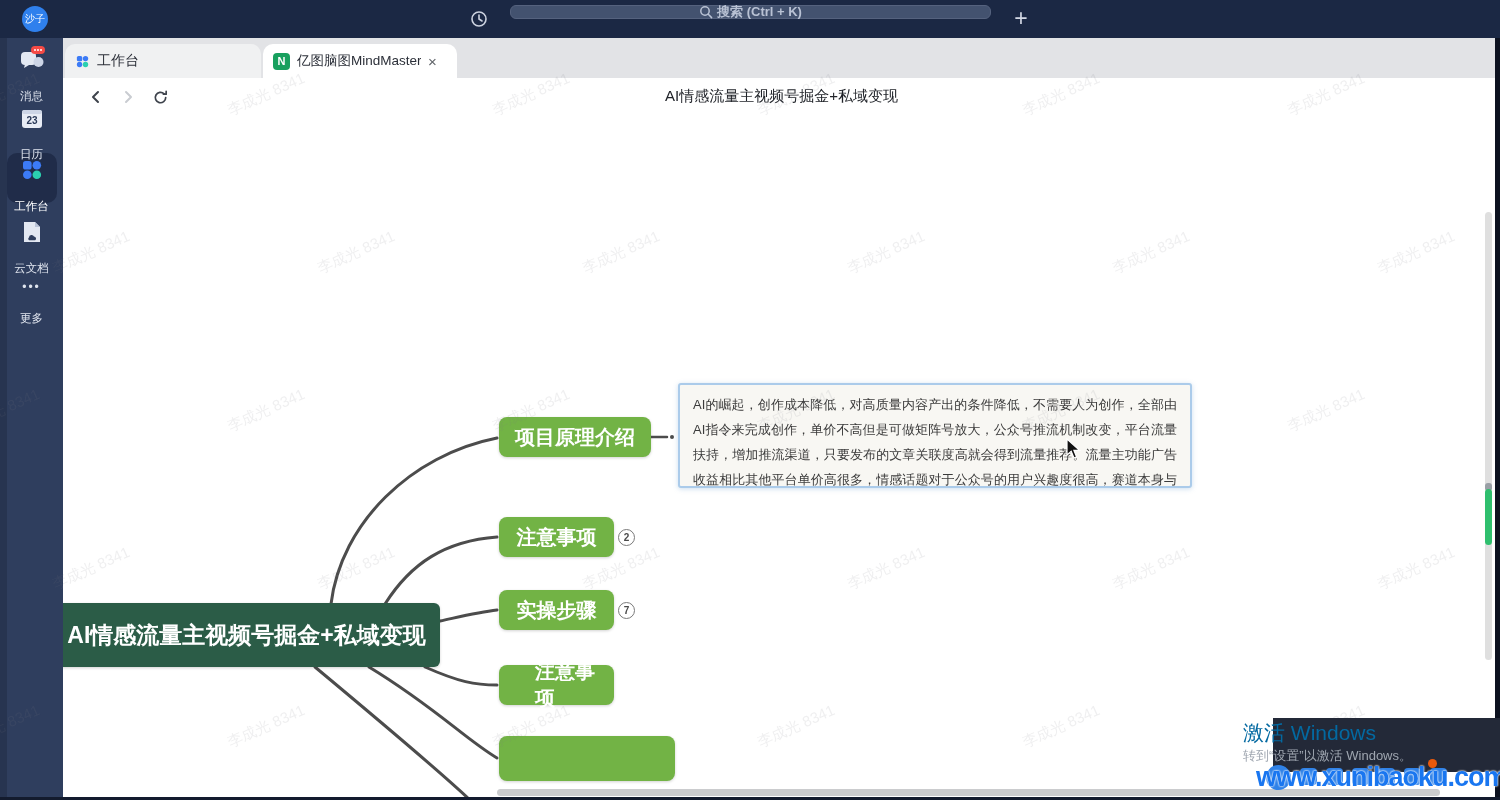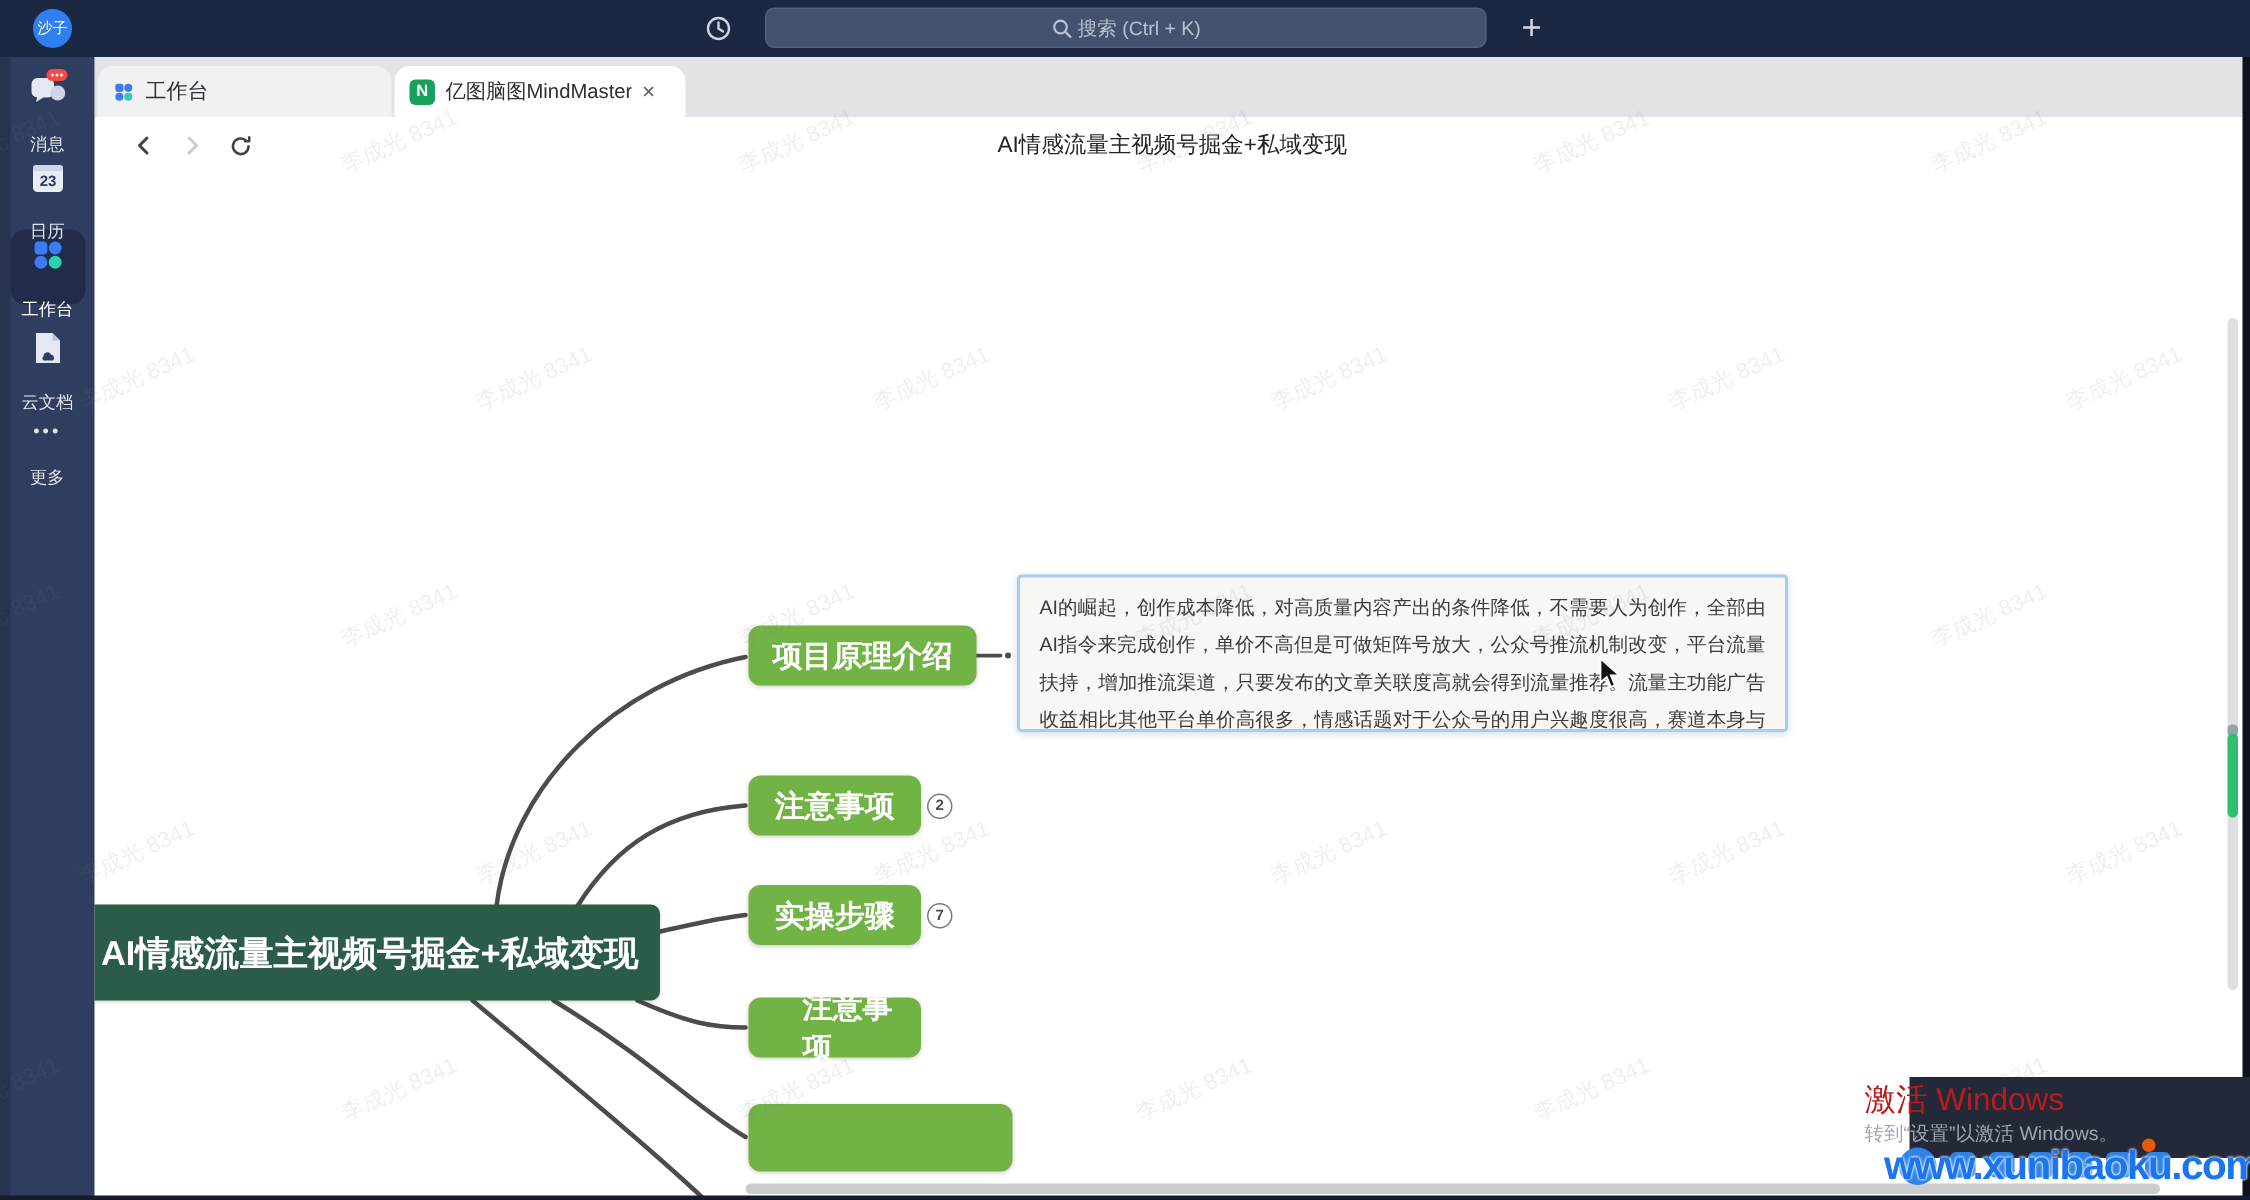--- a/index.html
+++ b/index.html
@@ -6,22 +6,22 @@
   html,body { width:1500px; height:800px; overflow:hidden; background:#fff;
     font-family:"Liberation Sans","DejaVu Sans",sans-serif; }
   .abs { position:absolute; }
   #stage { position:relative; width:1500px; height:800px; background:#fff; overflow:hidden; }
 
   
   #topbar { left:0; top:0; width:1500px; height:38px; background:#1b2844; z-index:10; }
   #avatar { left:22px; top:6px; width:26px; height:26px; border-radius:50%; background:#2f80ed;
     color:#fff; font-size:10px; display:flex; align-items:center; justify-content:center; }
   #history-btn { left:468px; top:8px; width:22px; height:22px; display:flex; align-items:center; justify-content:center; }
-  #searchbox { left:510px; top:5px; width:481px; height:27px; background:#43526f; border:1px solid #55627e;
-    border-radius:6px; display:flex; align-items:center; justify-content:center; gap:4px; }
+  #searchbox { left:510px; top:5px; width:481px; height:14px; background:#43526f; border:1px solid #55627e;
+    border-radius:6px; display:flex; align-items:center; justify-content:center; gap:4px;font-weight:bold; }
   #searchbox span { color:#b9c2d4; font-size:13px; }
   #plus-btn { left:1008px; top:3px; width:26px; height:30px; color:#d3d8e4; font-size:23px;
     display:flex; align-items:center; justify-content:center; }
 
   
   #sidebar { left:0; top:38px; width:63px; height:762px; background:#2f3e5e; z-index:9; }
   #sidebar-edge { left:0; top:38px; width:7px; height:762px; background:#273450; z-index:9; }
   .side-item { width:63px; display:flex; flex-direction:column; align-items:center; gap:17px; }
   .side-label { color:#dfe4ee; font-size:11.5px; }
   #side-active-bg { left:7px; top:153px; width:50px; height:50px; background:#202c49; border-radius:10px; }
@@ -65,21 +65,21 @@
   #hscroll { left:497px; top:789px; width:943px; height:7px; background:#cbccce; border-radius:4px; z-index:40; }
   #right-edge { right:0; top:38px; width:5px; height:762px; background:#0d1220; z-index:55; }
   #bottom-edge { left:0; top:797px; width:1500px; height:3px; background:#131b2e; z-index:56; }
 
   
   #wm-layer { left:0; top:0; width:1500px; height:800px; pointer-events:none; z-index:50; }
   .wm { position:absolute; transform:rotate(-24deg); font-size:15px; color:rgba(120,120,135,.12); white-space:nowrap; }
 
   
   #act-box { left:1273px; top:718px; width:227px; height:54px; background:#232938; z-index:60; }
-  #act-title { left:1243px; top:719px; font-size:21px; color:#b91c1c; z-index:61; white-space:nowrap; }
+  #act-title { left:1243px; top:719px; font-size:21px; color:#0369a1; z-index:61; white-space:nowrap; }
   #act-sub { left:1243px; top:747px; font-size:13px; color:#9fa6b0; z-index:61; white-space:nowrap; }
 
   
   #site-icons { left:1266px; top:768px; z-index:62; display:flex; gap:9px; }
   .site-ic { width:17px; height:17px; border-radius:4px; background:#2f82e8; }
   .site-ic.round { border-radius:50%; width:25px; height:25px; margin-top:-3px; }
   #site-dot { left:1428px; top:759px; width:9px; height:9px; border-radius:50%; background:#e8590c; z-index:62; }
   #site-text { left:1256px; top:762px; font-size:27px; font-weight:bold; color:#1976f0; letter-spacing:-1px;
     z-index:63; text-shadow:0 0 2px #fff,0 0 2px #fff; white-space:nowrap; }
 

